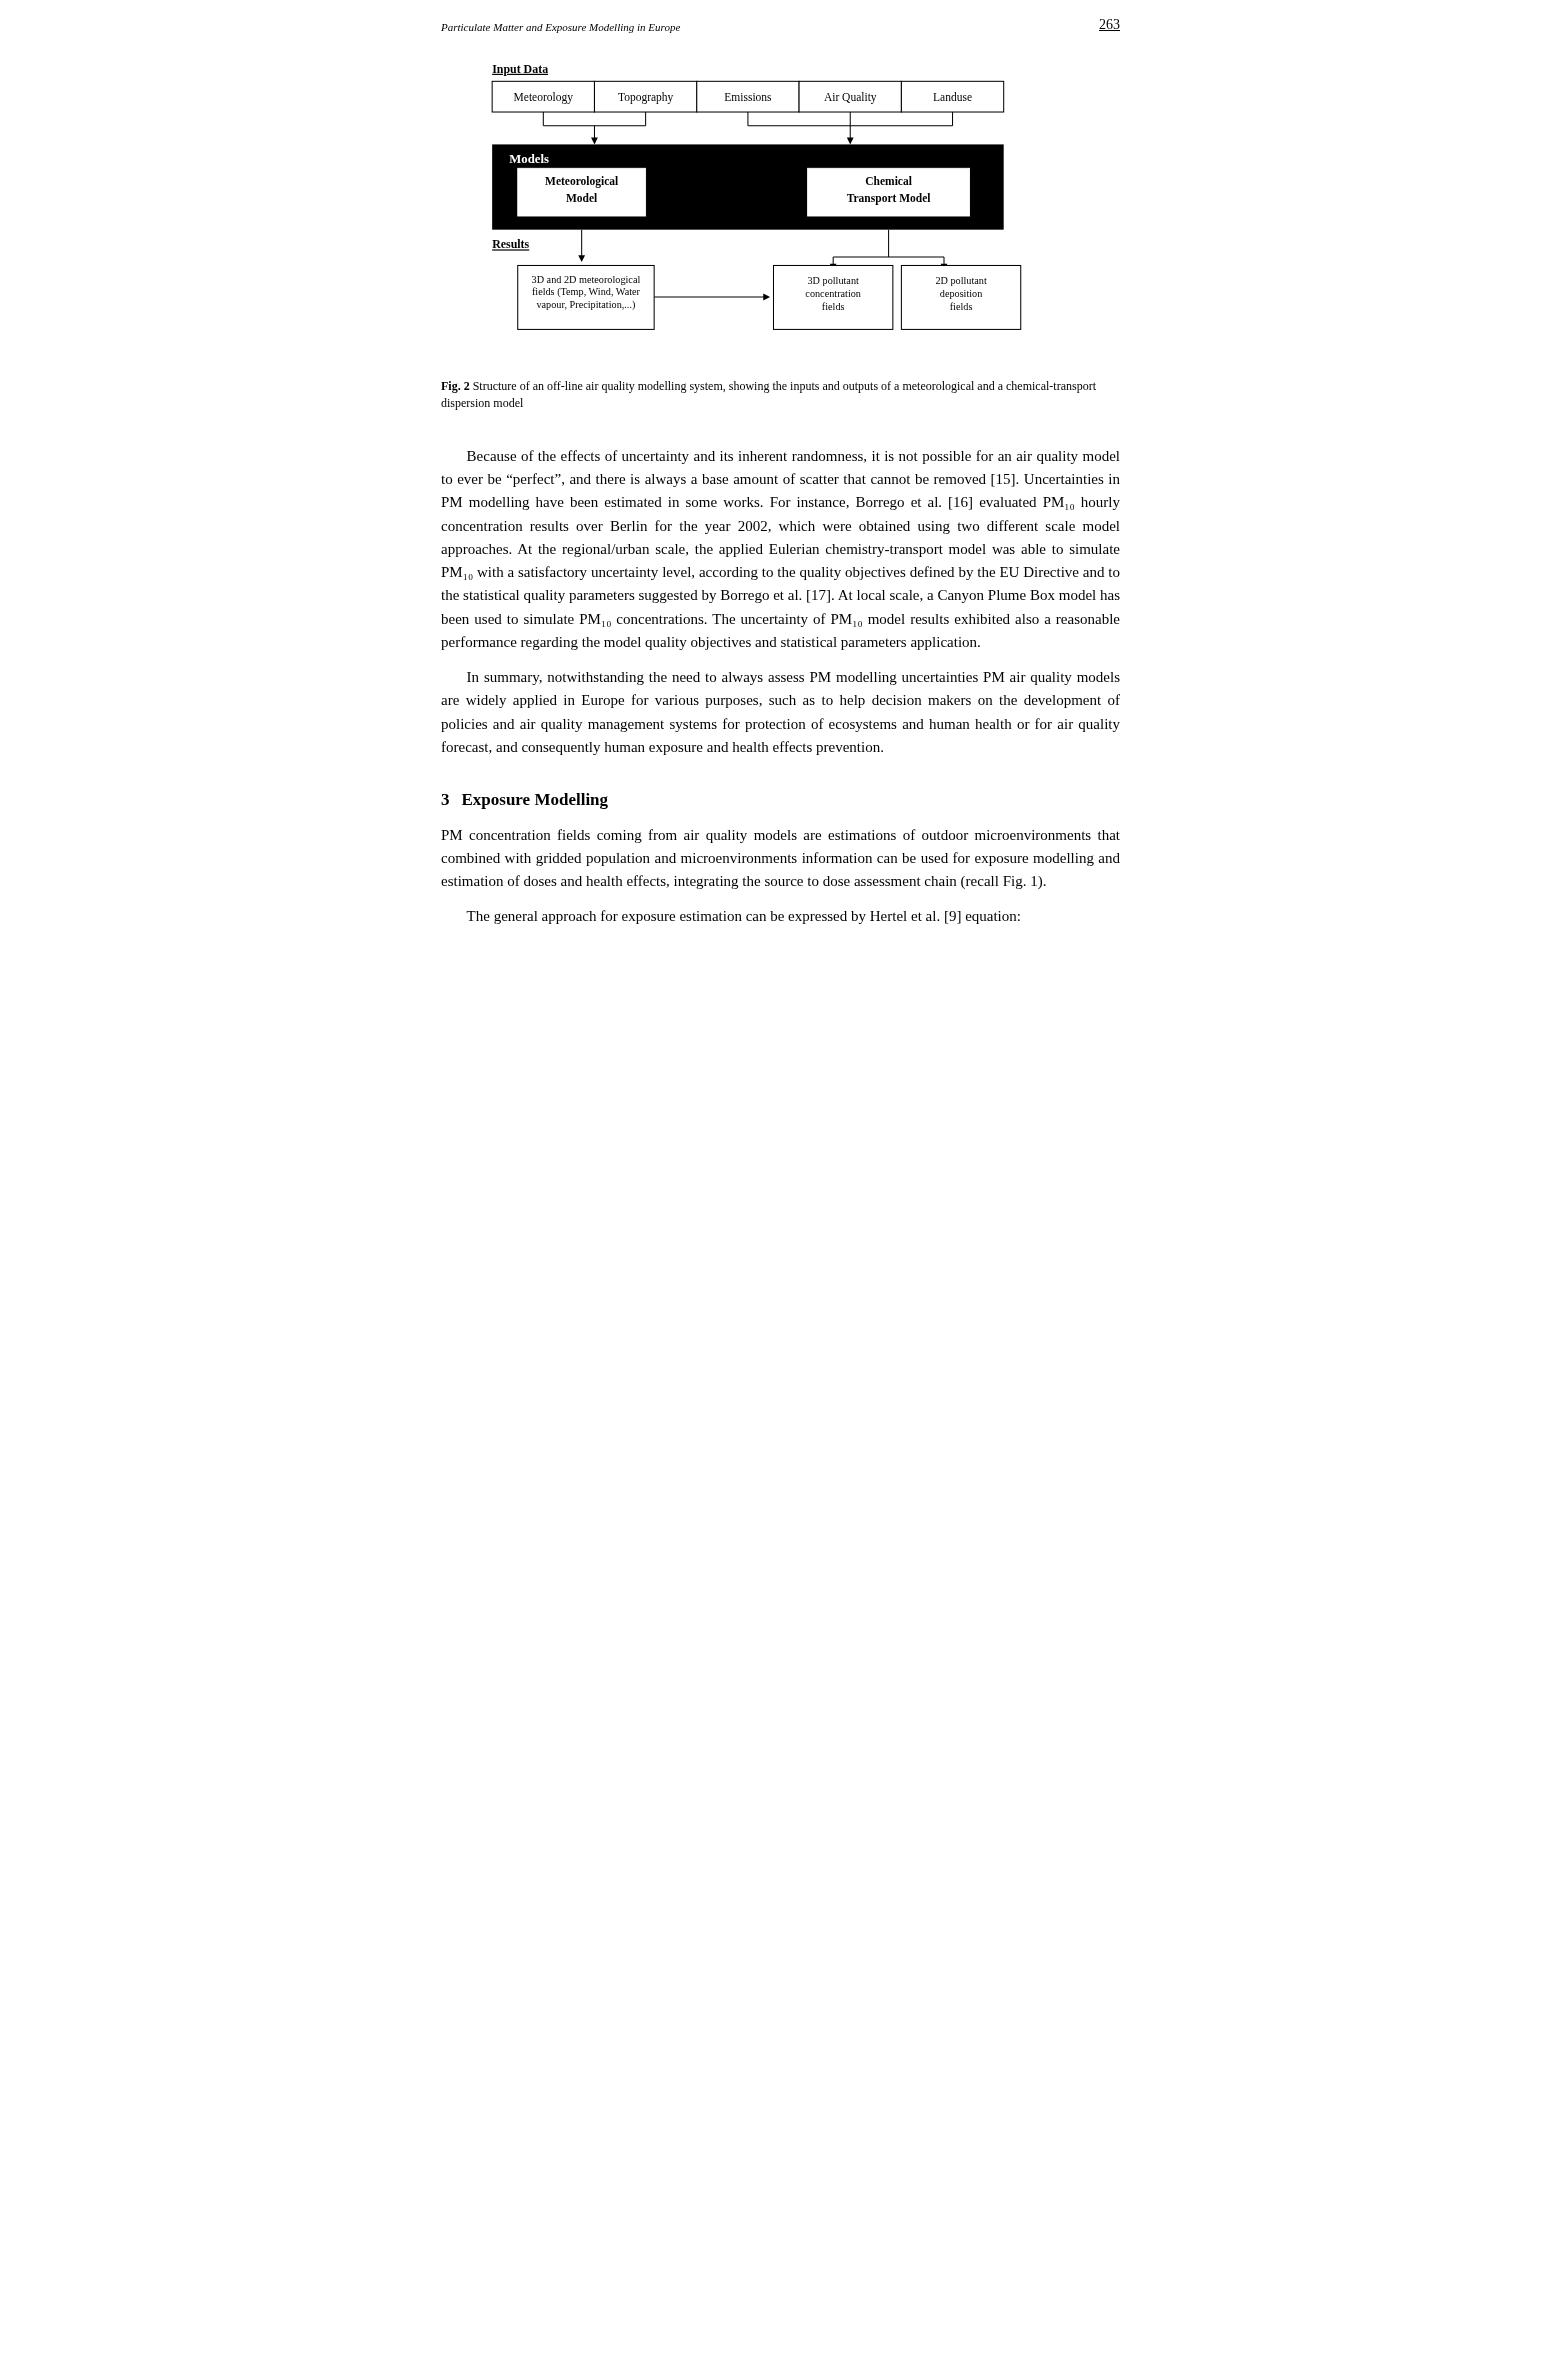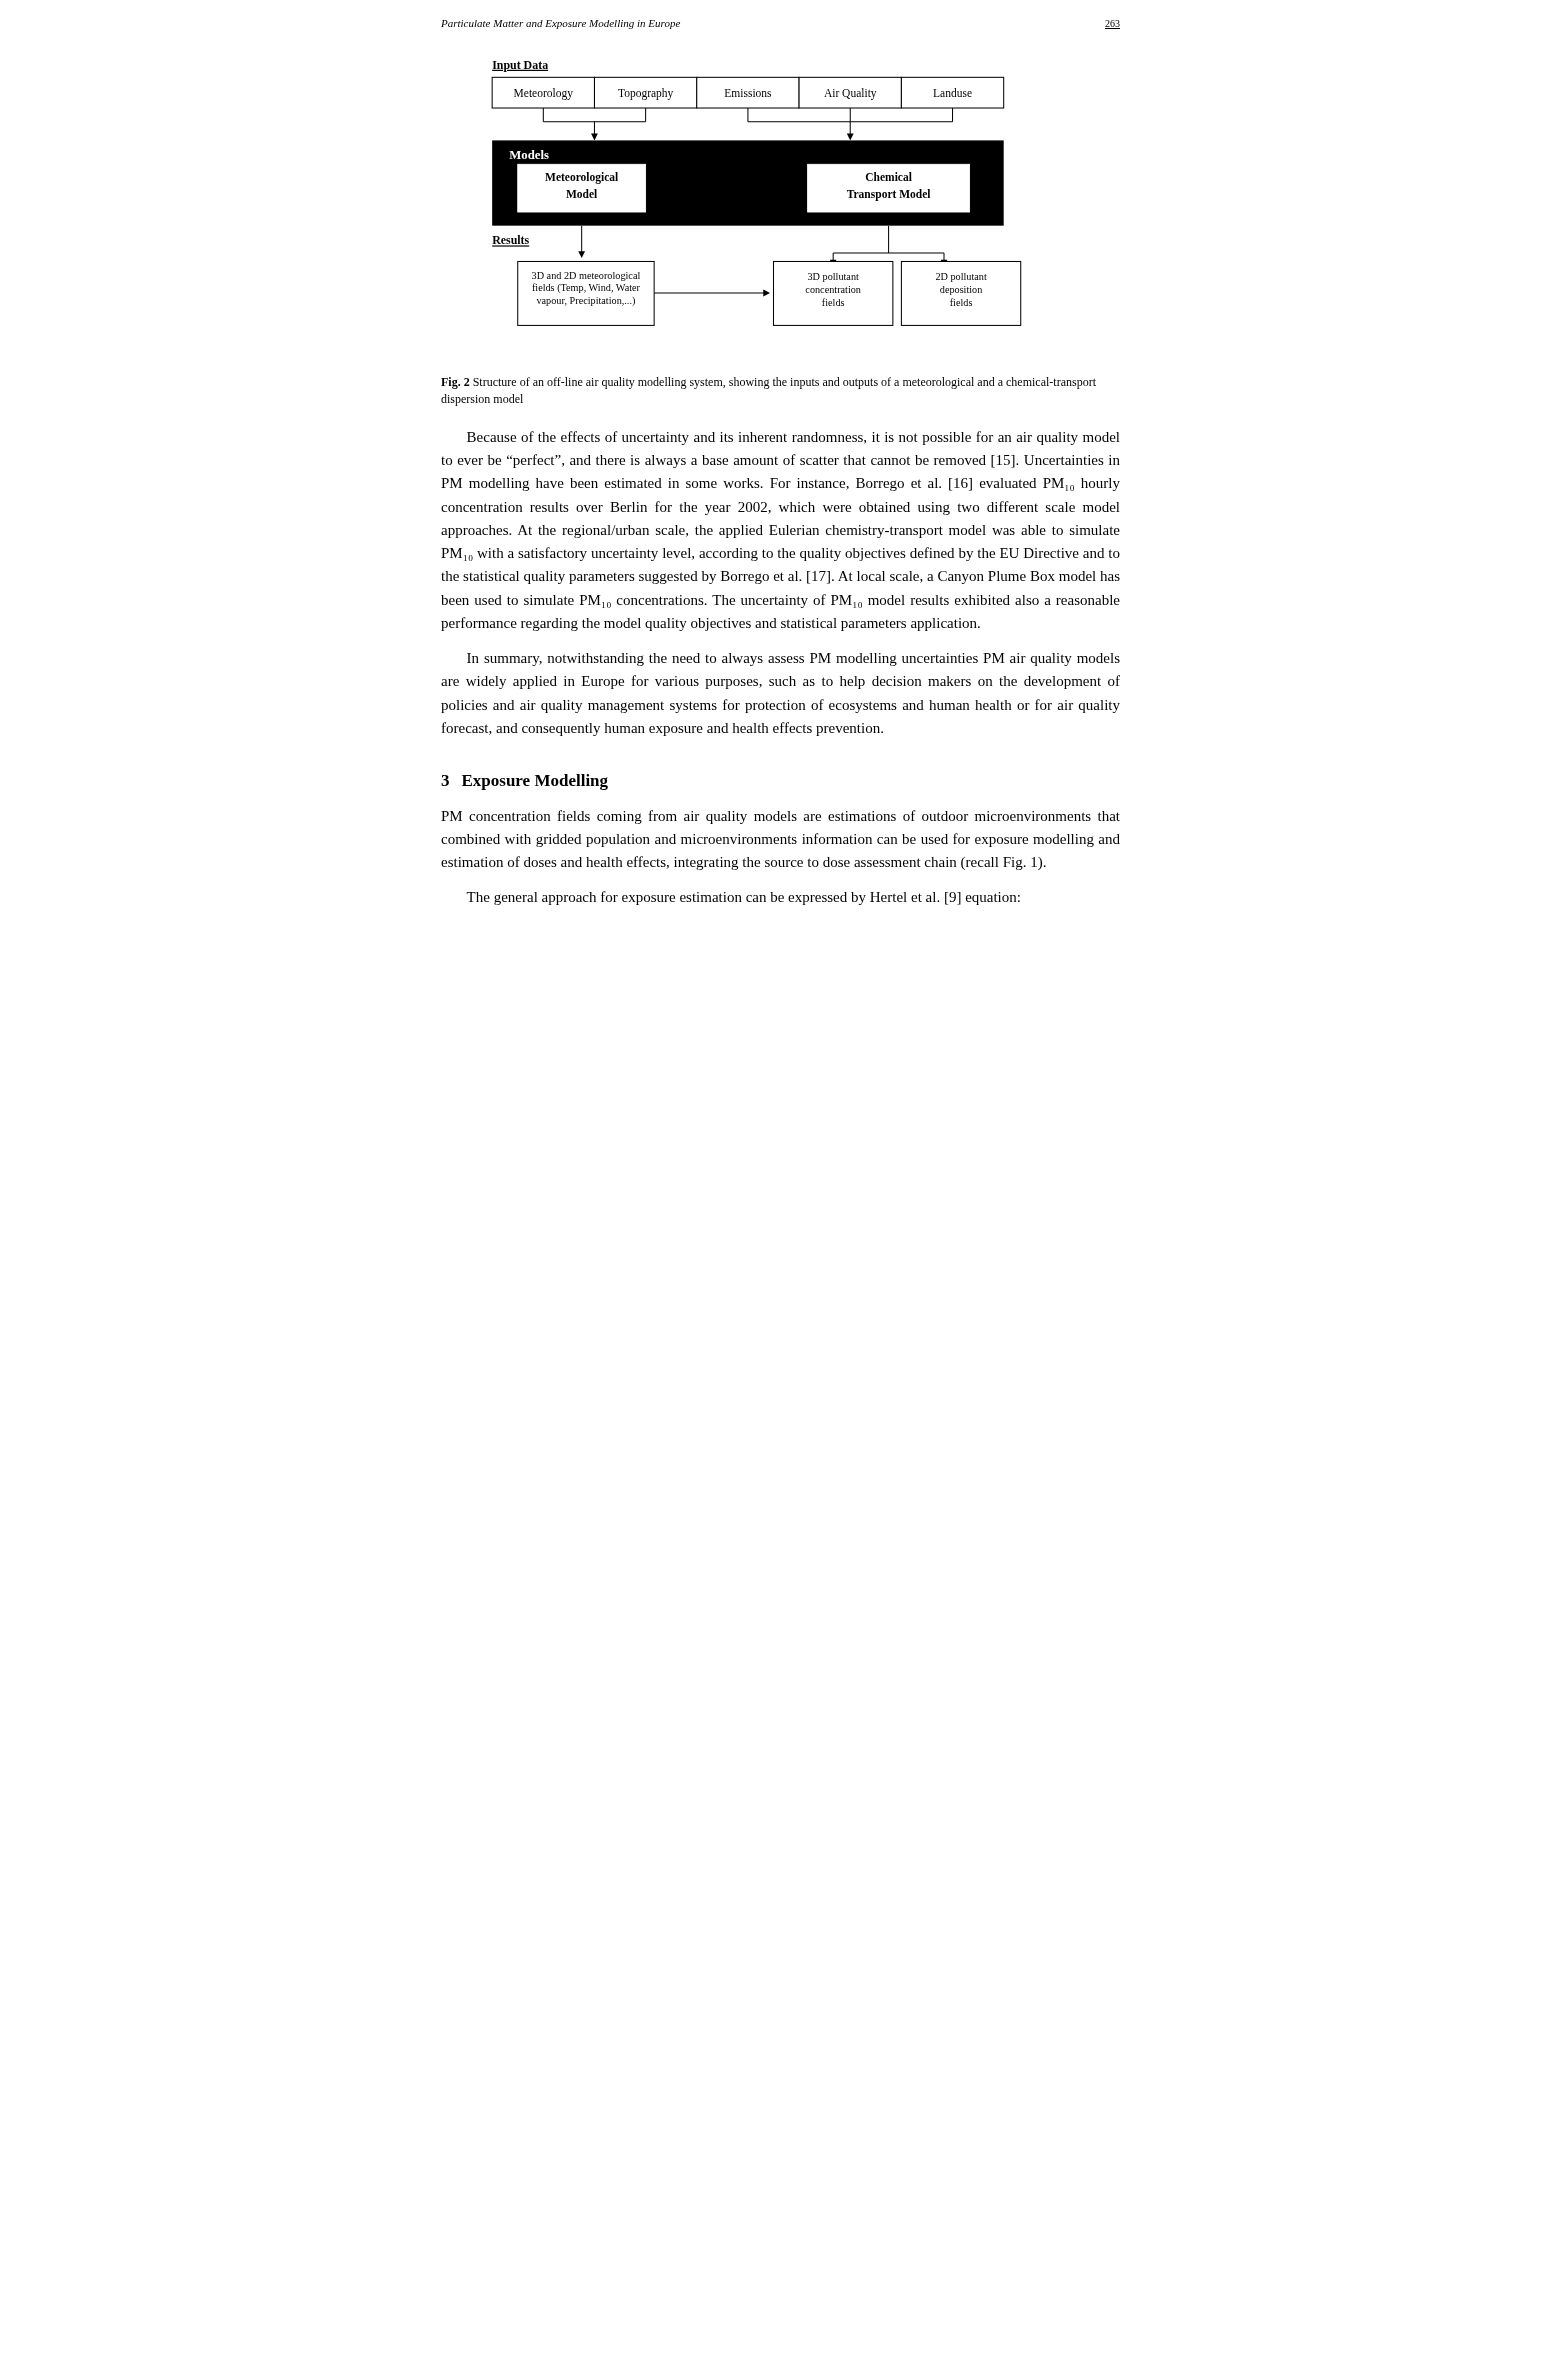--- a/index.html
+++ b/index.html
@@ -19,36 +19,36 @@
       align-items: flex-end;
       margin-bottom: 20.5px;
       font-size: 11px;
     }
 
     .header-title {
       font-style: italic;
     }
 
     .header-page {
-      font-size: 10px;
+      font-size: 14px;
       text-decoration: underline;
     }
 
     
     .diagram-svg-wrapper {
       width: 100%;
       margin-bottom: 13.6px;
       text-decoration: underline;
     }
 
     
     .fig-caption {
       font-size: 12px;
       line-height: 1.45;
-      margin-bottom: 17px;
+      margin-bottom: 32px;
     }
 
     .fig-caption strong {
       font-weight: bold;
     }
 
     
     .body-paragraph {
       font-size: 15px;
       line-height: 1.55;

